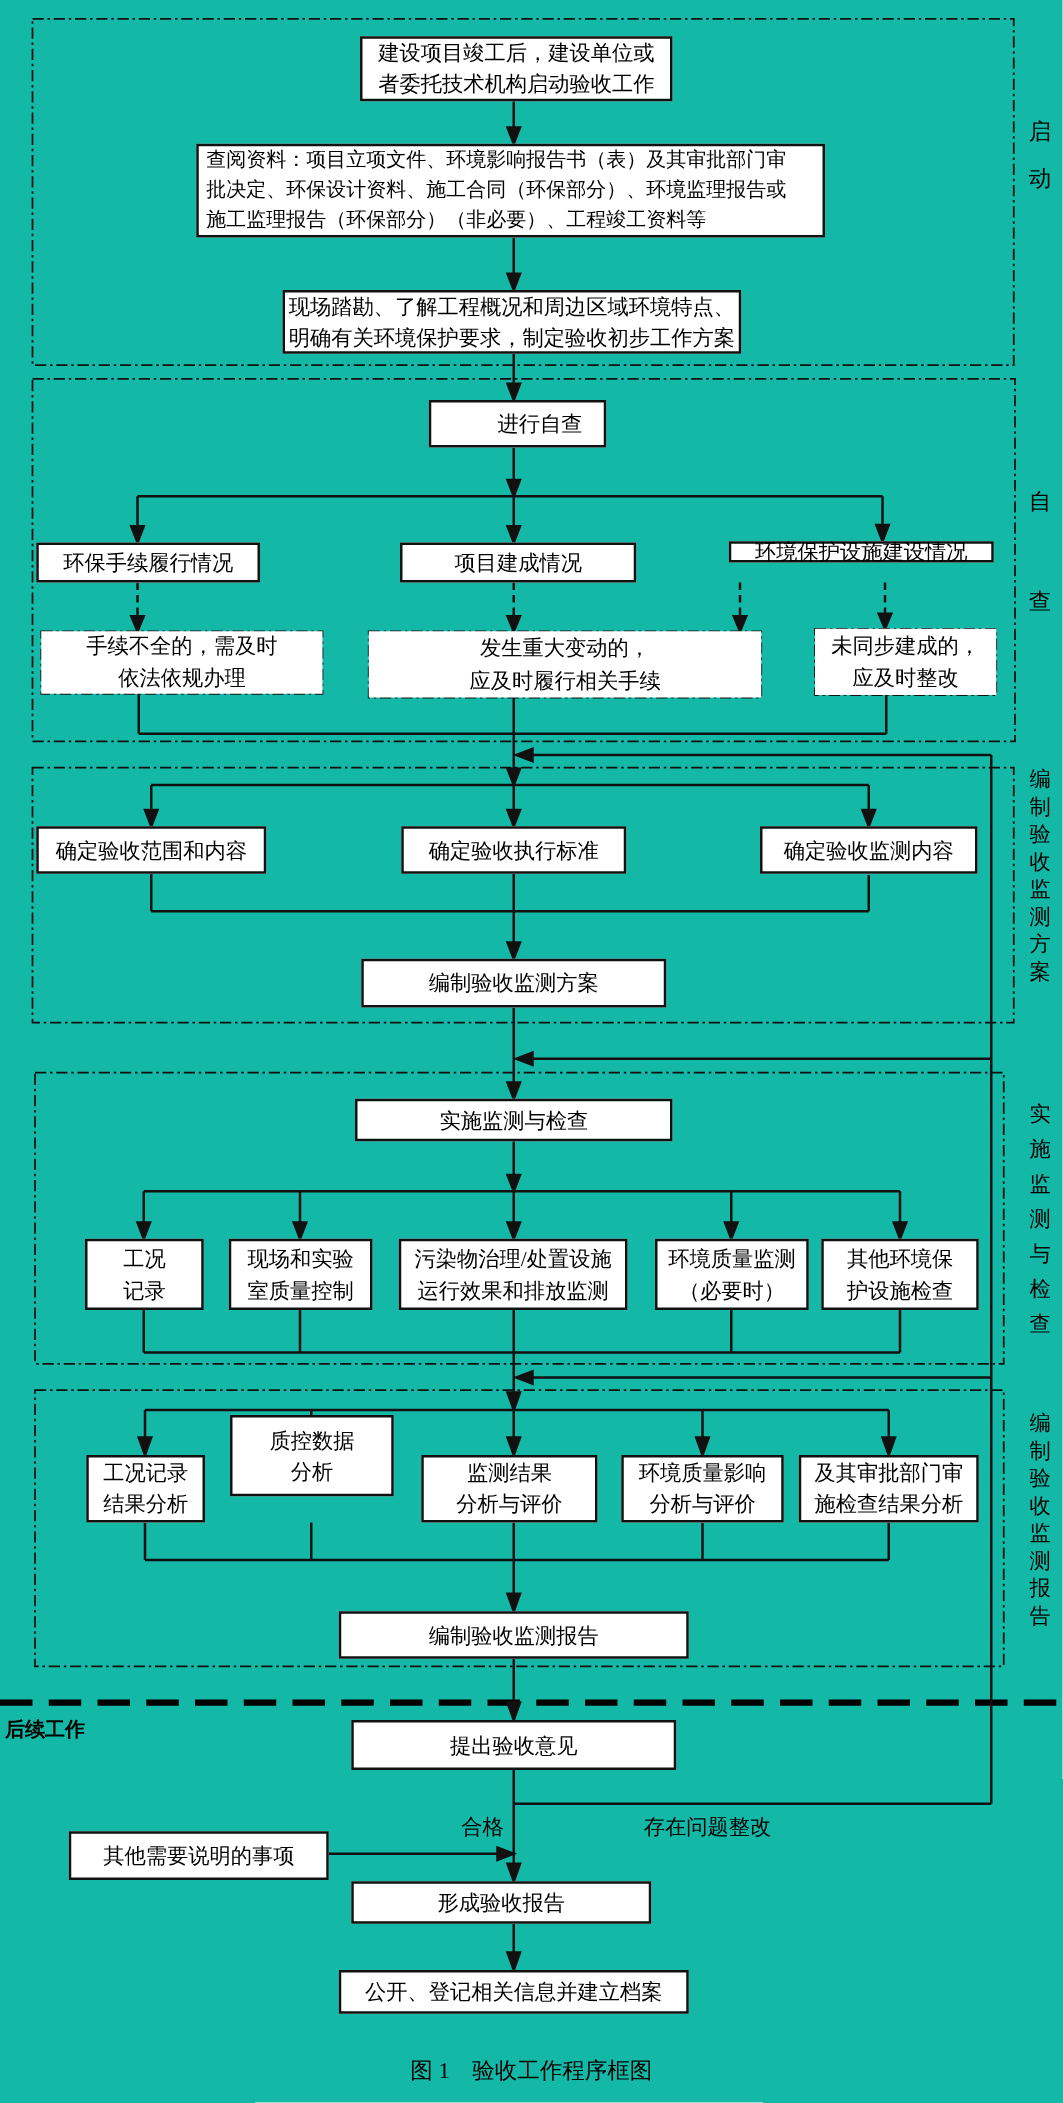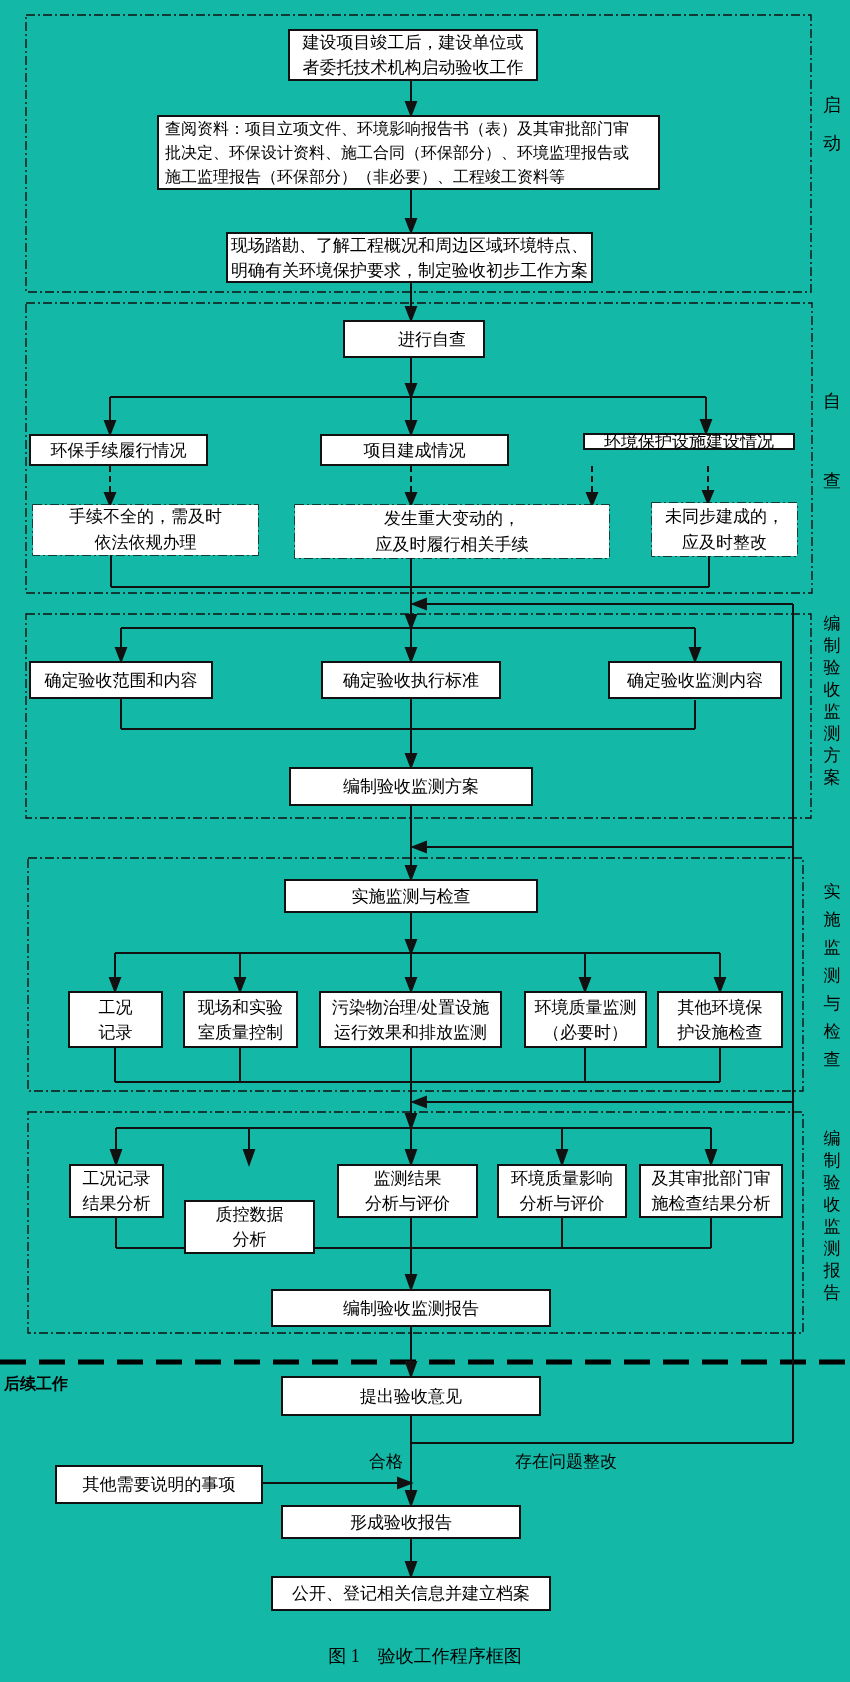--- a/index.html
+++ b/index.html
@@ -164,21 +164,21 @@
 <div class="box" style="left:183px;top:991px;width:115px;height:57px;">现场和实验
 室质量控制</div>
 <div class="box" style="left:319px;top:991px;width:183px;height:57px;">污染物治理/处置设施
 运行效果和排放监测</div>
 <div class="box" style="left:524px;top:991px;width:123px;height:57px;">环境质量监测
 （必要时）</div>
 <div class="box" style="left:657px;top:991px;width:126px;height:57px;">其他环境保
 护设施检查</div>
 <div class="box" style="left:69px;top:1164px;width:95px;height:54px;">工况记录
 结果分析</div>
-<div class="box" style="left:184px;top:1200px;width:131px;height:54px;text-align:center;">质控数据
+<div class="box" style="left:184px;top:1132px;width:131px;height:65px;text-align:center;">质控数据
 分析</div>
 <div class="box" style="left:337px;top:1164px;width:141px;height:54px;">监测结果
 分析与评价</div>
 <div class="box" style="left:497px;top:1164px;width:130px;height:54px;">环境质量影响
 分析与评价</div>
 <div class="box" style="left:639px;top:1164px;width:144px;height:54px;">及其审批部门审
 施检查结果分析</div>
 <div class="box" style="left:271px;top:1289px;width:280px;height:38px;">编制验收监测报告</div>
 <div class="box" style="left:281px;top:1376px;width:260px;height:40px;">提出验收意见</div>
 <div class="box" style="left:55px;top:1465px;width:208px;height:39px;">其他需要说明的事项</div>

